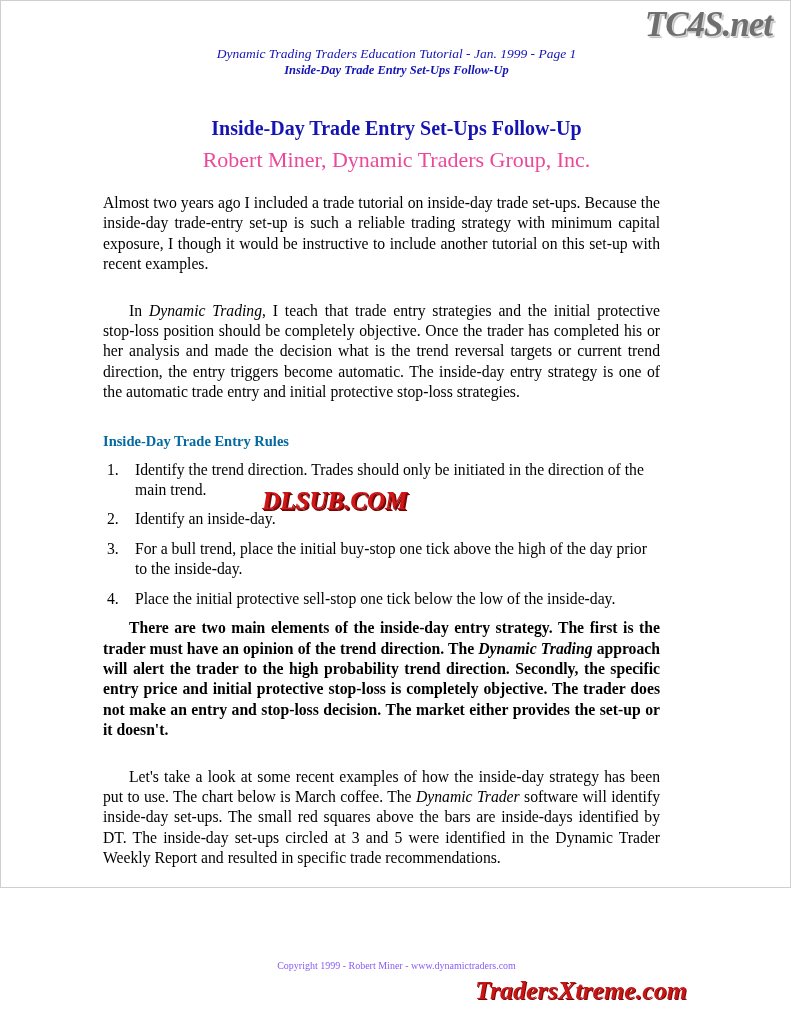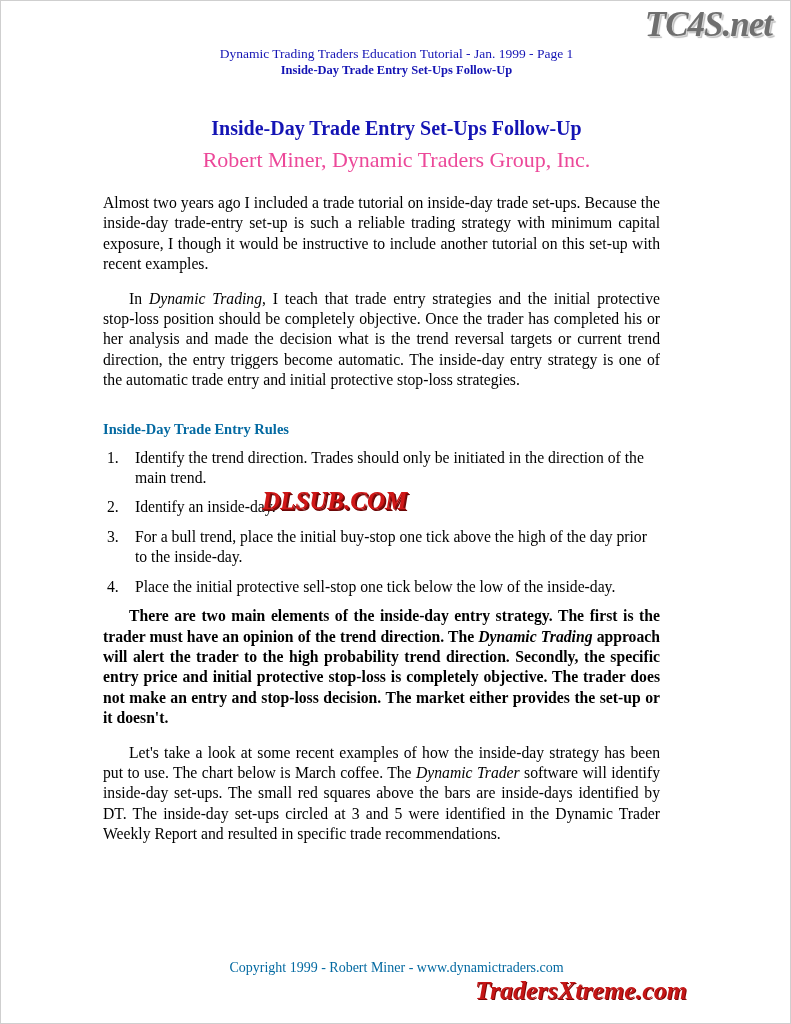--- a/index.html
+++ b/index.html
@@ -12,21 +12,21 @@
     height: 1024px;
     position: relative;
     font-family: "Liberation Serif", serif;
     color: #000000;
     overflow: hidden;
   }
   .page {
     position: absolute;
     left: 0; top: 0;
     width: 791px;
-    height: 1024px;
+    height: 888px;
     background: #ffffff;
     border: 1px solid #cfcfcf;
     box-sizing: border-box;
   }
 
   
   .wm-tc4s {
     position: absolute;
     right: 18px;
     top: 4px;
@@ -65,20 +65,21 @@
     white-space: nowrap;
   }
 
   
   .hdr {
     position: absolute;
     left: 0;
     top: 44px;
     width: 791px;
     text-align: center;
+    font-style: italic;
   }
   .hdr .line1 {
     font-size: 13.5px;
     color: #1414b4;
     line-height: 17px;
   }
   .hdr .line2 {
     font-size: 12.5px;
     color: #1414b4;
     font-weight: bold;
@@ -116,21 +117,21 @@
   p.para {
     margin: 0 0 0 0;
     font-size: 15.7px;
     line-height: 20.4px;
     text-align: justify;
   }
   p.indent {
     text-indent: 26px;
   }
   p.gap {
-    margin-top: 14px;
+    margin-top: 26px;
   }
   .sec-head {
     margin-top: 30px;
     font-size: 14.5px;
     font-weight: bold;
     color: #0369a1;
   }
 
   ol.rules {
     margin: 10px 0 0 0;
@@ -154,22 +155,22 @@
 
   .after-rules { margin-top: 22px; font-weight: bold; }
 
   
   .footer {
     position: absolute;
     left: 0;
     top: 959px;
     width: 791px;
     text-align: center;
-    font-size: 14px;
-    color: #0369a1;
+    font-size: 10px;
+    color: #8b5cf6;
   }
   em { font-style: italic; }
 </style>
 </head>
 <body>
 
 <div class="page">
 
   <div class="wm-tc4s">TC4S.net</div>
 

